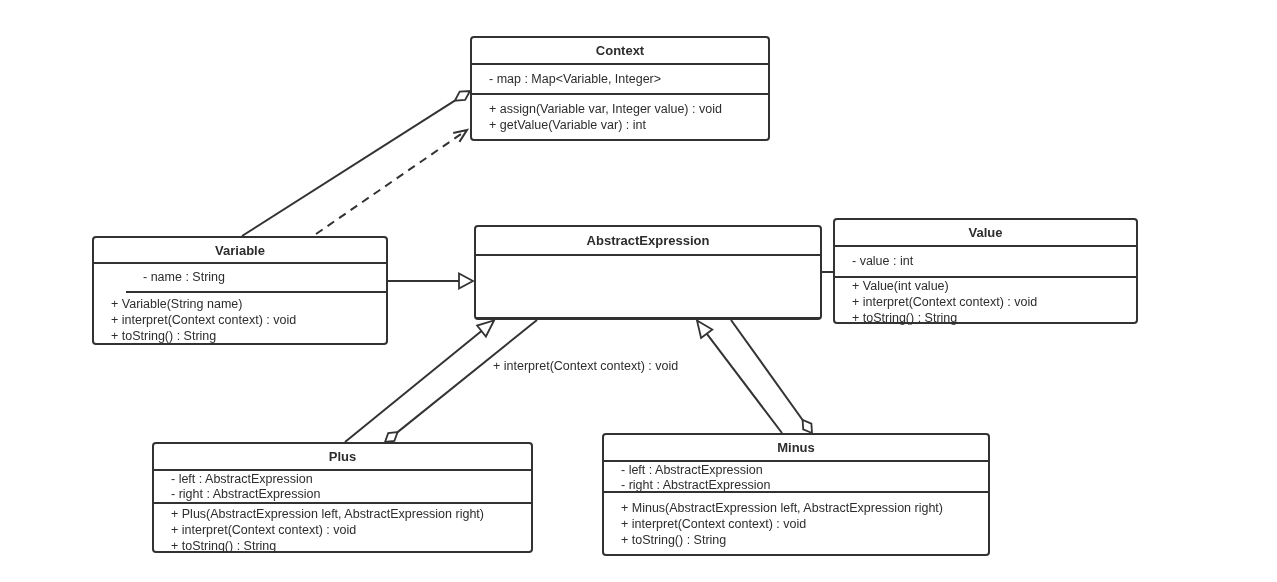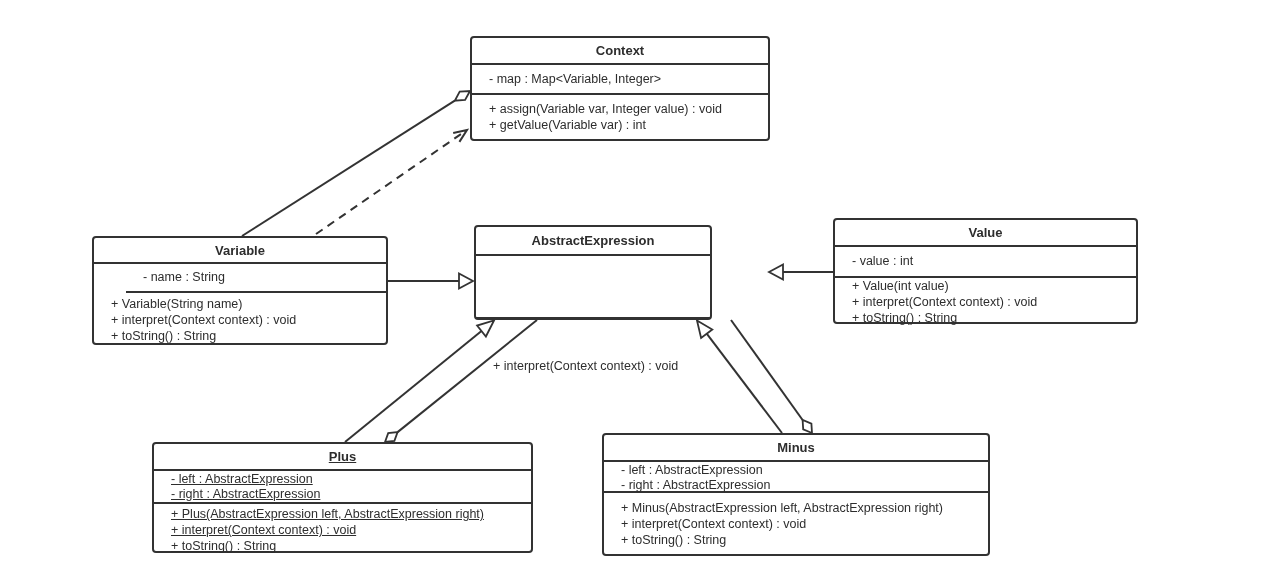--- a/index.html
+++ b/index.html
@@ -131,41 +131,41 @@
     <div class="uml-attrs single" style="height:29px;padding-top:5px;margin-left:32px;">
       <div class="uml-row">- name : String</div>
     </div>
     <div class="uml-methods pt3">
       <div class="uml-row">+ Variable(String name)</div>
       <div class="uml-row">+ interpret(Context context) : void</div>
       <div class="uml-row">+ toString() : String</div>
     </div>
   </div>
 
-  <div class="uml-class" style="left:474px;top:225px;width:238px;height:95px;gap:33px;">
+  <div class="uml-class" style="left:474px;top:225px;width:348px;height:95px;gap:33px;">
     <div class="uml-title" style="height:29px;">AbstractExpression</div>
     <div class="uml-attrs" style="height:30px;"></div>
     <div class="uml-methods pt6">
       <div class="uml-row">+ interpret(Context context) : void</div>
     </div>
   </div>
 
   <div class="uml-class" style="left:833px;top:218px;width:305px;height:106px;">
     <div class="uml-title" style="height:27px;">Value</div>
     <div class="uml-attrs single" style="height:31px;">
       <div class="uml-row">- value : int</div>
     </div>
     <div class="uml-methods">
       <div class="uml-row">+ Value(int value)</div>
       <div class="uml-row">+ interpret(Context context) : void</div>
       <div class="uml-row">+ toString() : String</div>
     </div>
   </div>
 
-  <div class="uml-class" style="left:152px;top:442px;width:381px;height:111px;text-decoration:underline;">
+  <div class="uml-class" style="left:152px;top:442px;width:381px;height:111px;">
     <div class="uml-title" style="height:27px;">Plus</div>
     <div class="uml-attrs tight" style="height:33px;">
       <div class="uml-row">- left : AbstractExpression</div>
       <div class="uml-row">- right : AbstractExpression</div>
     </div>
     <div class="uml-methods pt2">
       <div class="uml-row">+ Plus(AbstractExpression left, AbstractExpression right)</div>
       <div class="uml-row">+ interpret(Context context) : void</div>
       <div class="uml-row">+ toString() : String</div>
     </div>

